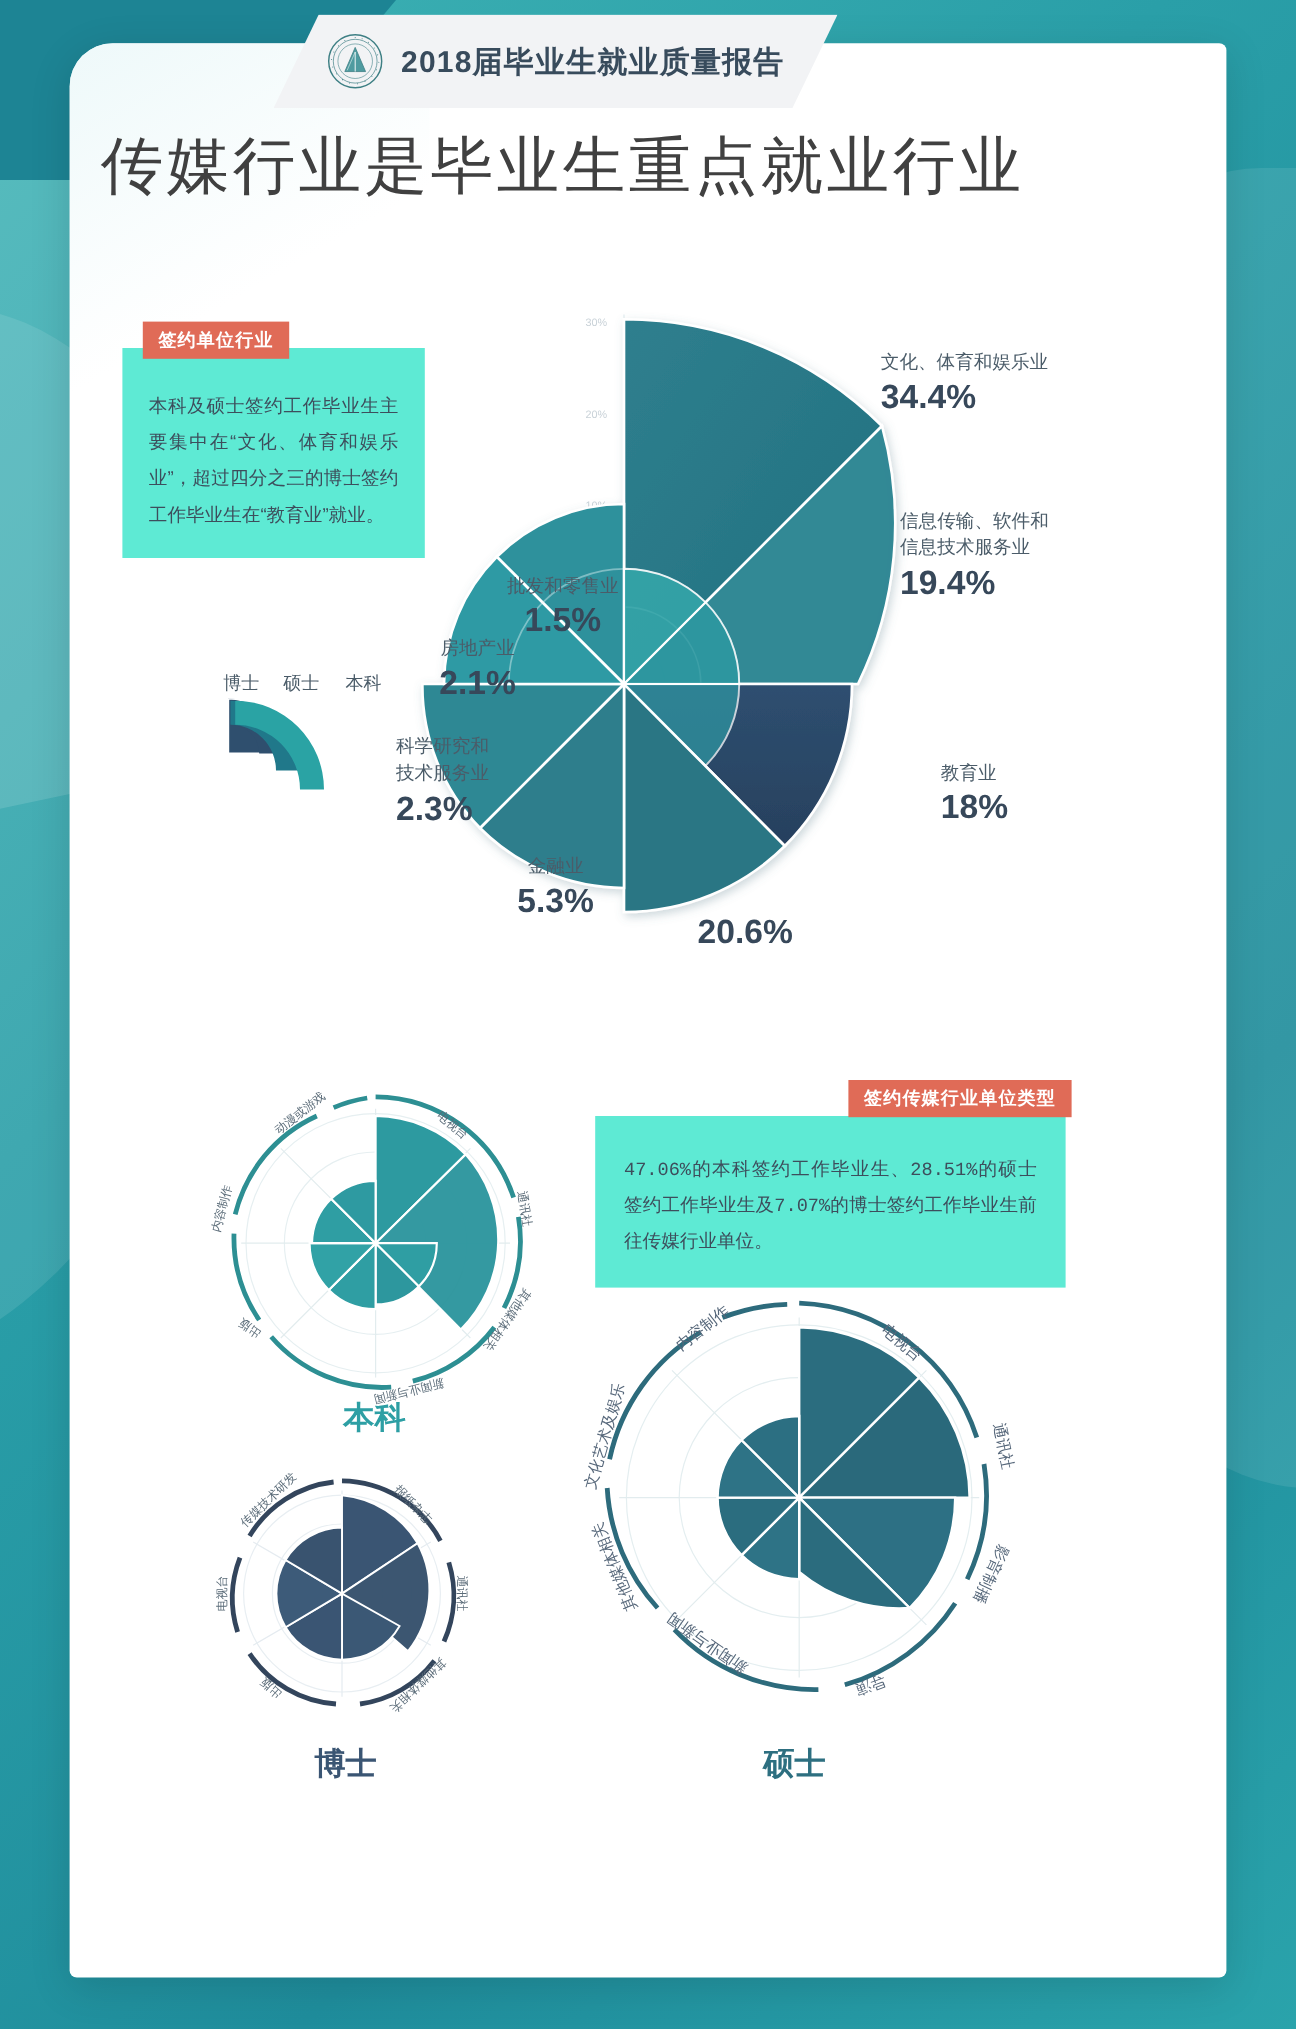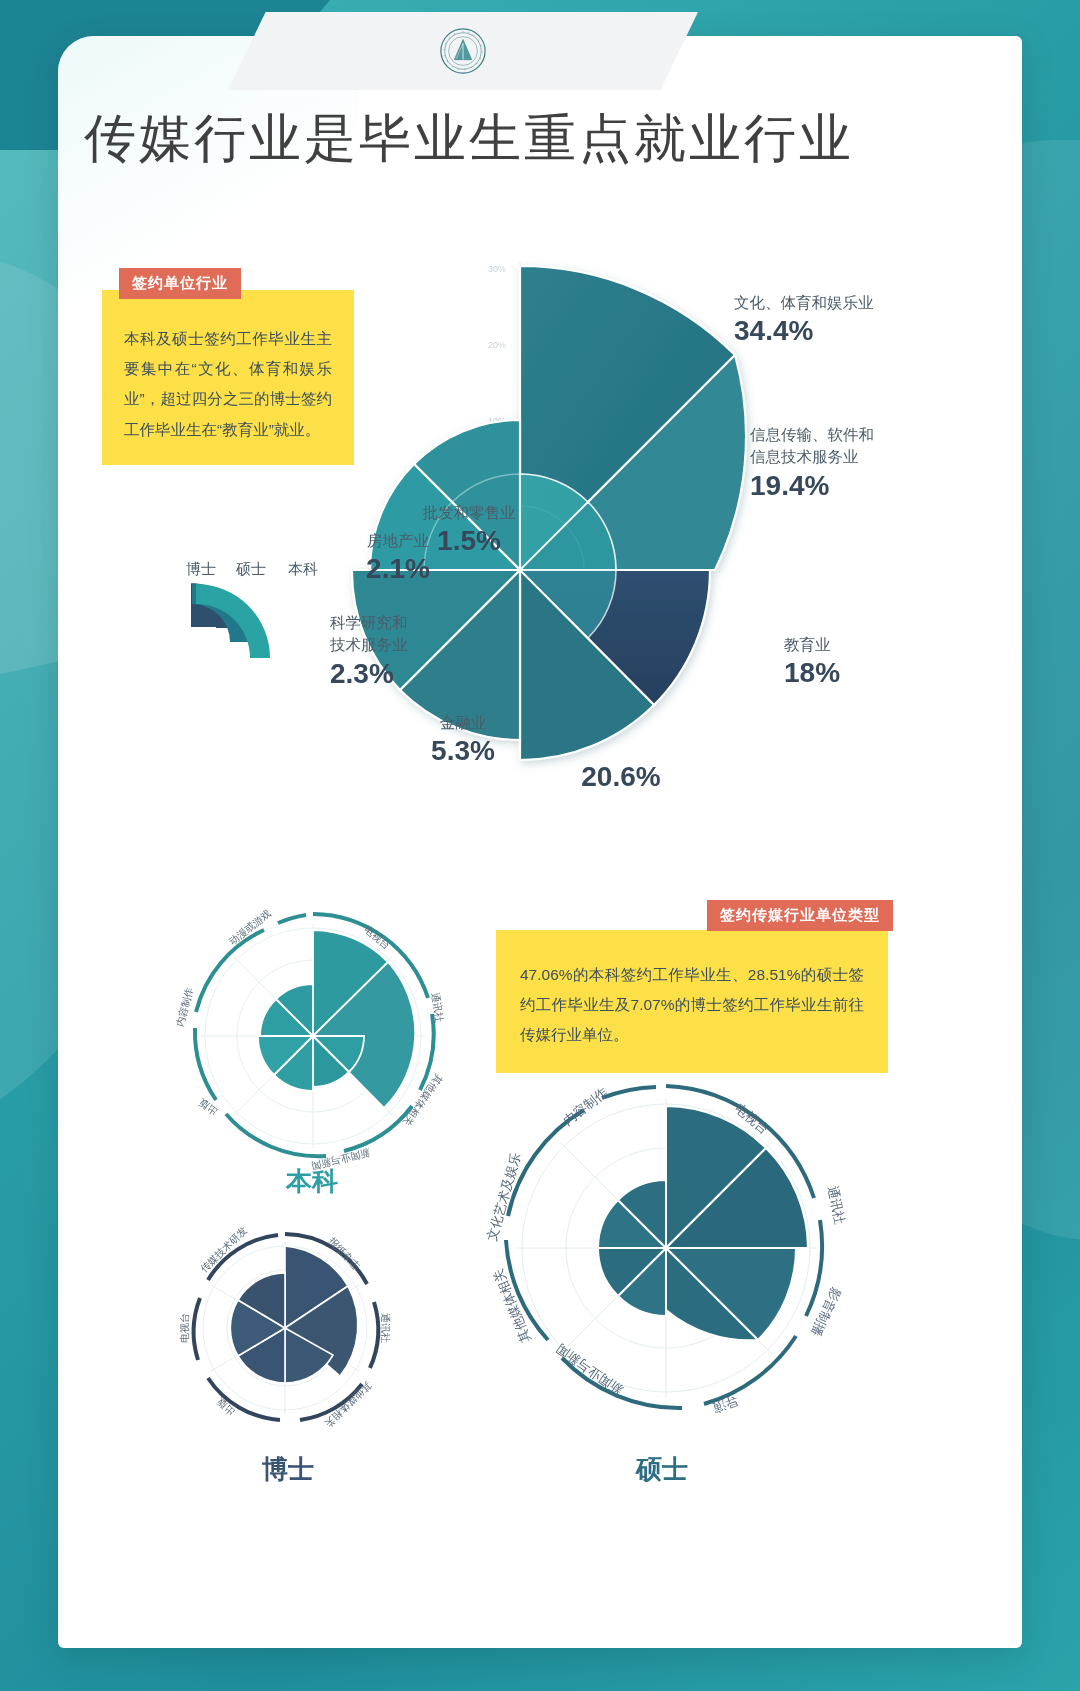--- a/index.html
+++ b/index.html
@@ -78,42 +78,42 @@
     position: absolute; left: 84px; top: 104px;
     width: 820px;
     font-size: 52px; font-weight: normal;
     color: #404040; letter-spacing: 3px;
     white-space: nowrap;
   }
 
   
   .info-box {
     position: absolute;
-    background: #fde047;
+    background: #5eead4;
     padding: 34px 22px 20px 22px;
   }
   .info-tag {
     position: absolute;
     background: #e06b57;
     color: #ffffff;
     font-size: 15px; font-weight: bold;
     padding: 6px 13px;
     letter-spacing: 1px;
     white-space: nowrap;
     margin-left: 17px;
   }
   .info-text {
     font-size: 15.5px; line-height: 1.95;
     color: #3d4e5c;
     text-align: justify;
   }
 
   #info-box-1 { left: 102px; top: 290px; width: 252px; }
   #info-tag-1 { left: 102px; top: 268px; }
-  #info-box-2 { left: 496px; top: 930px; width: 392px; padding: 30px 24px 22px 24px; }
+  #info-box-2 { left: 496px; top: 930px; width: 392px; padding: 30px 24px 22px 24px; font-family: Liberation Mono, monospace; }
   #info-tag-2 { left: 690px; top: 900px; }
 
   
   .legend { position: absolute; left: 182px; top: 560px; width: 180px; height: 110px; }
   .legend-label {
     position: absolute; font-size: 15px; color: #4a5b68; white-space: nowrap;
   }
 
   
   .chart-svg { position: absolute; }
@@ -129,21 +129,21 @@
   .callout.right { text-align: left; margin-left: 20px; }
   .callout.center { text-align: center; }
 
   #co-culture   { left: 714px; top: 292px; }
   #co-infotech  { left: 730px; top: 424px; }
   #co-edu       { left: 764px; top: 634px; }
   #co-public    { left: 536px; top: 760px; text-align: center; width: 170px; }
   #co-finance   { left: 408px; top: 712px; text-align: center; width: 110px; }
   #co-sci       { left: 330px; top: 612px; width: 112px; }
   #co-realestate{ left: 348px; top: 530px; text-align: center; width: 100px; }
-  #co-wholesale { left: 414px; top: 502px; text-align: center; width: 110px; }
+  #co-wholesale { left: 414px; top: 478px; text-align: center; width: 110px; }
 
   
   .chart-caption {
     position: absolute; font-size: 26px; font-weight: bold; text-align: center; width: 180px;
   }
   #cap-bk { left: 222px; top: 1164px; color: #2d9fa4; }
   #cap-bs { left: 198px; top: 1452px; color: #3a5573; }
   #cap-ms { left: 572px; top: 1452px; color: #2d6f80; }
 
   
@@ -186,20 +186,21 @@
       <circle cx="40" cy="88" r="0.9"></circle>
         <circle cx="28" cy="82" r="0.9"></circle>
       <circle cx="18" cy="72" r="0.9"></circle>
         <circle cx="11" cy="60" r="0.9"></circle>
       <circle cx="9" cy="47" r="0.9"></circle>
         <circle cx="13" cy="34" r="0.9"></circle>
       <circle cx="21" cy="23" r="0.9"></circle>
         <circle cx="32" cy="14" r="0.9"></circle>
     </g>
   </svg>
+  <div class="ribbon-title">2018届毕业生就业质量报告</div>
 </div>
 
 <div class="heading">传媒行业是毕业生重点就业行业</div>
 
 <div class="info-box" id="info-box-1">
   <div class="info-text">本科及硕士签约工作毕业生主要集中在“文化、体育和娱乐业”，超过四分之三的博士签约工作毕业生在“教育业”就业。</div>
 </div>
 <div class="info-tag" id="info-tag-1">签约单位行业</div>
 
 <div class="legend">

